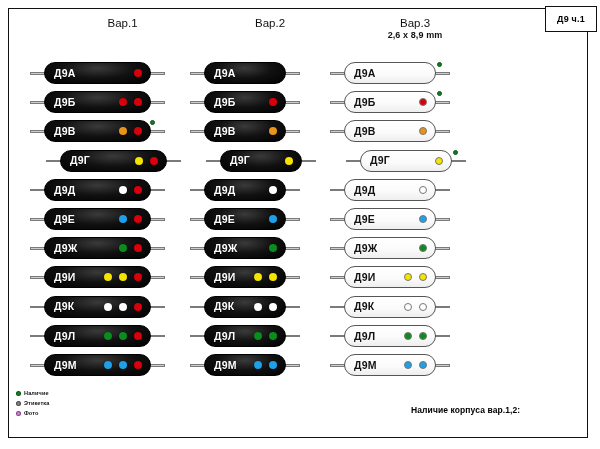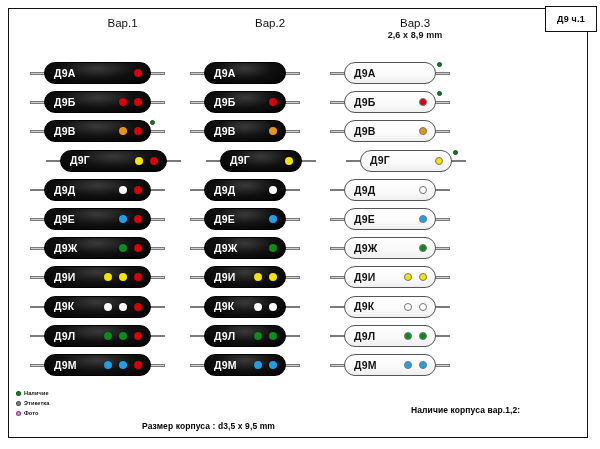--- a/index.html
+++ b/index.html
@@ -559,15 +559,14 @@
       <div class="legend-row">
         <span class="legend-bullet" style="background: rgb(128, 128, 128); border: 0.5px solid rgba(0, 0, 0, 0.45);"></span>
         <span class="legend-text">Этикетка</span>
       </div>
       <div class="legend-row">
         <span class="legend-bullet" style="background: rgb(224, 122, 224); border: 0.5px solid rgba(0, 0, 0, 0.45);"></span>
         <span class="legend-text">Фото</span>
       </div>
     </div>
 
-  <div class="note" id="note-center">Размер корпуса : d3,5 x 9,5 mm</div>
   <div class="note" id="note-right-1">Наличие корпуса вар.1,2:</div>
 </div>
 
 </body></html>

